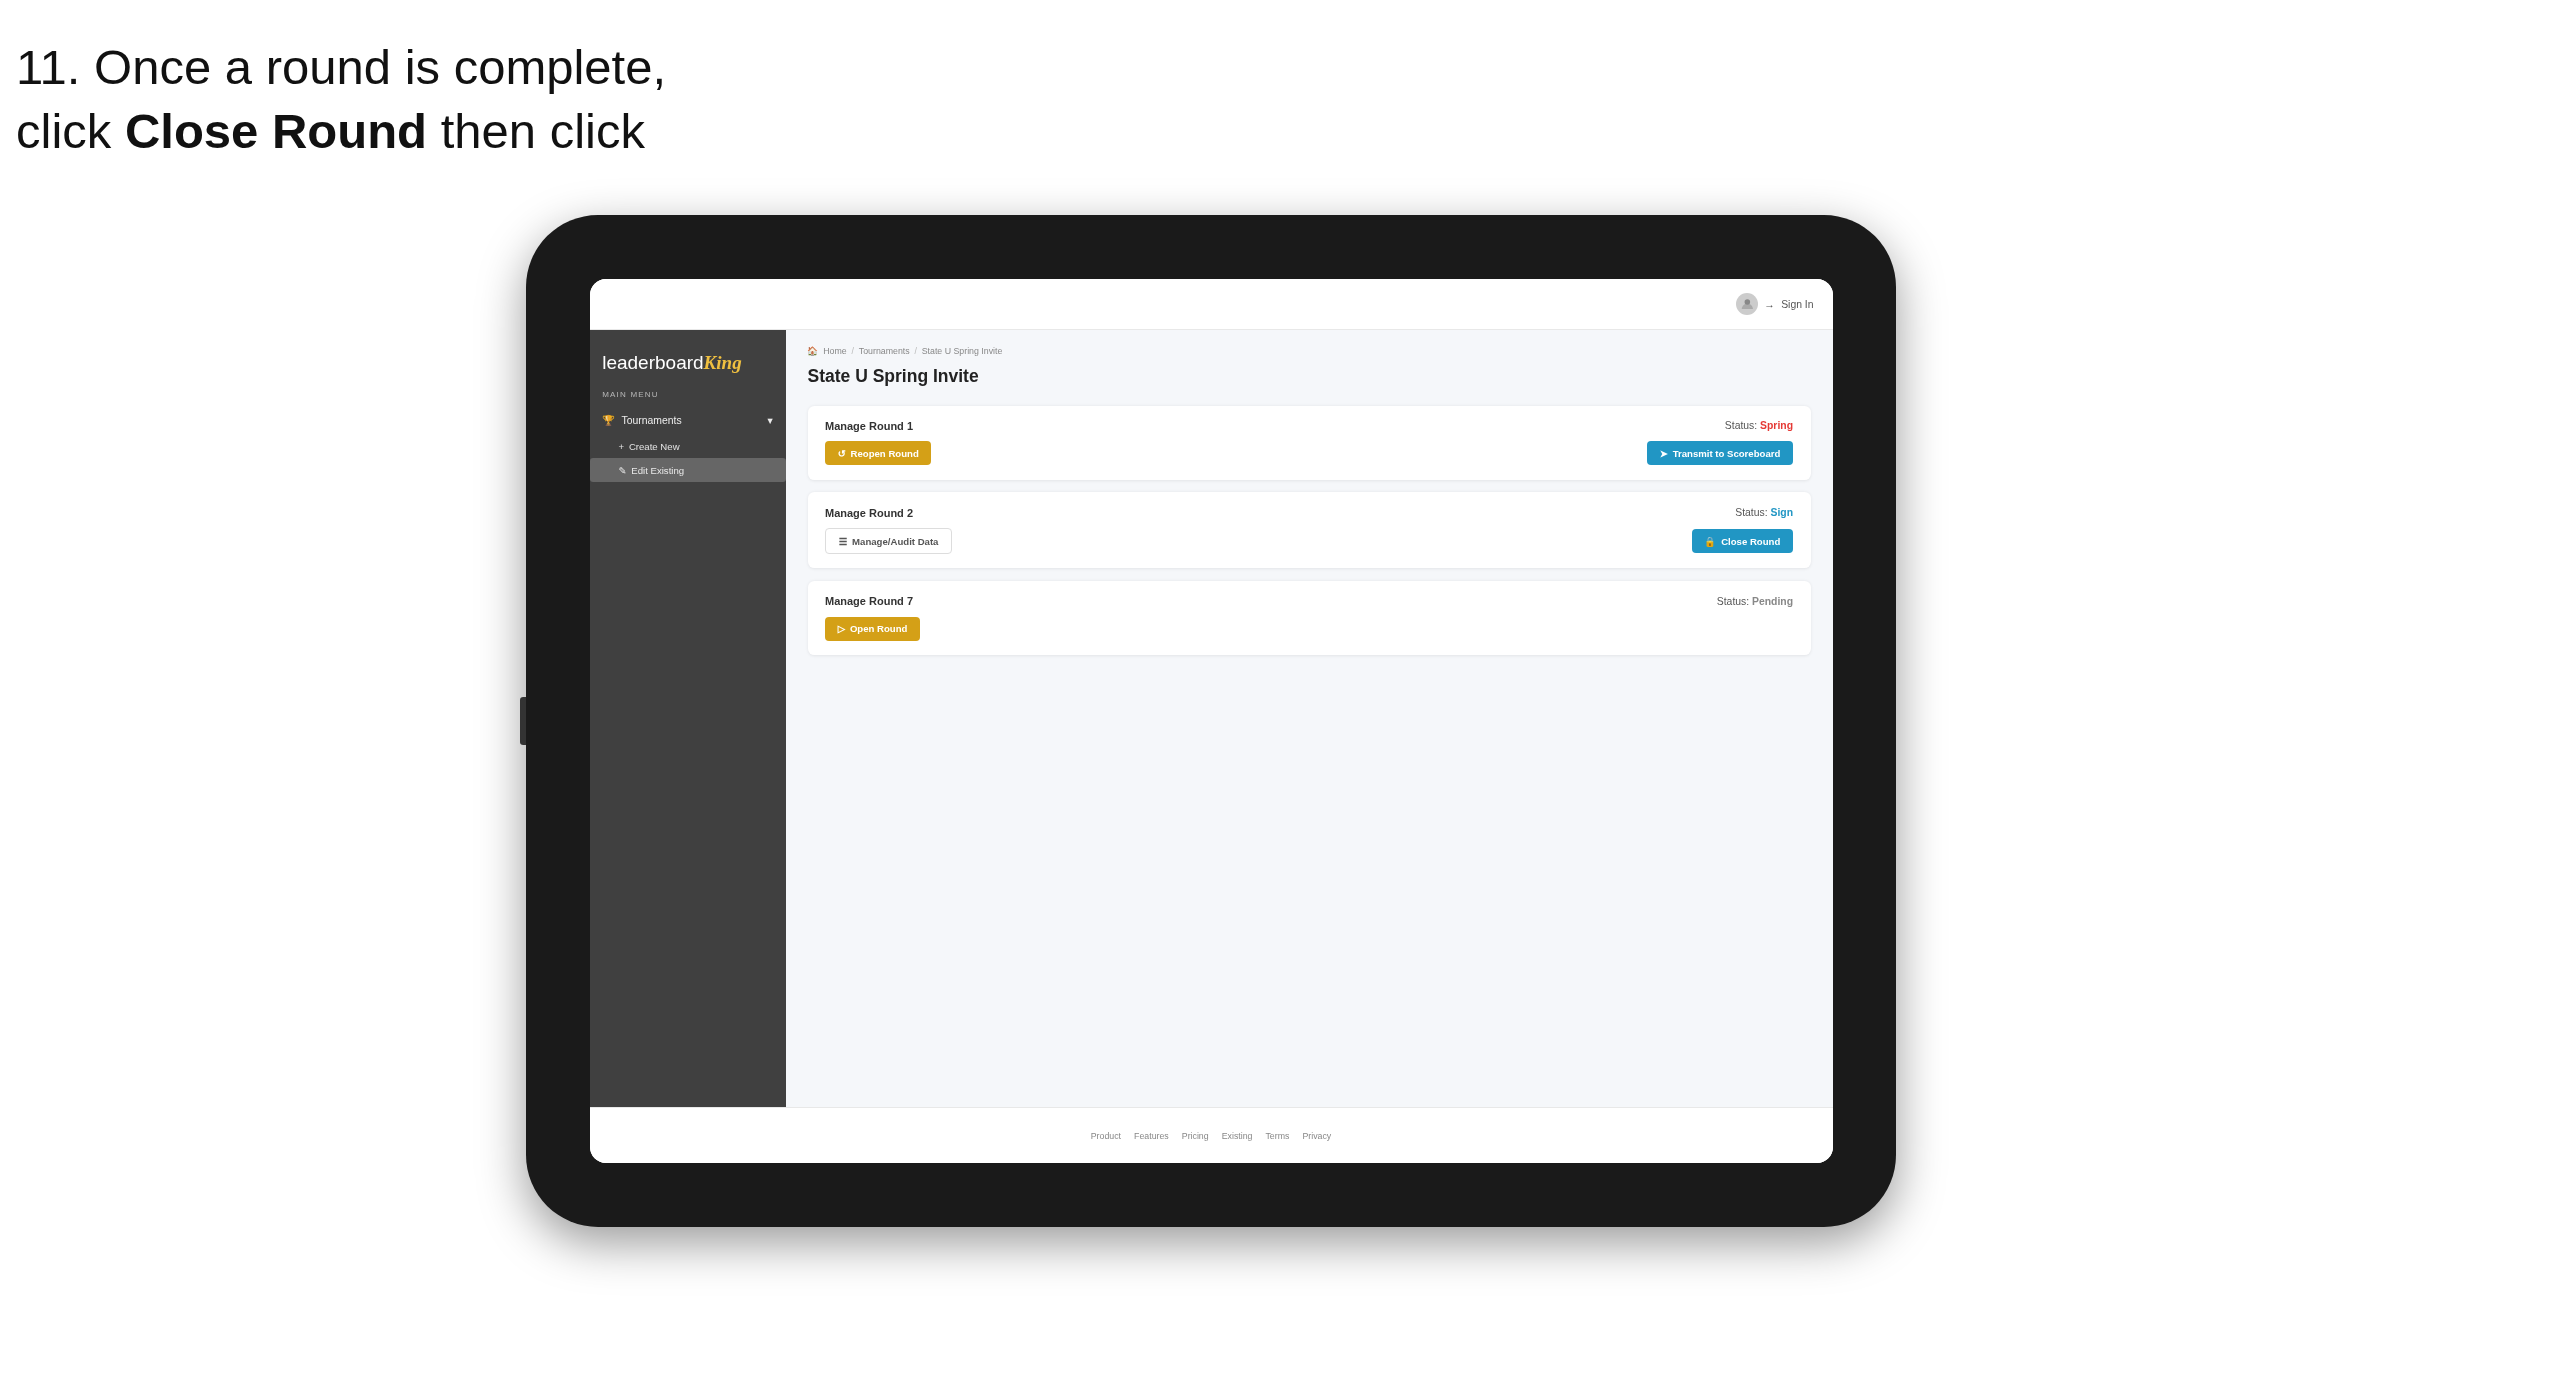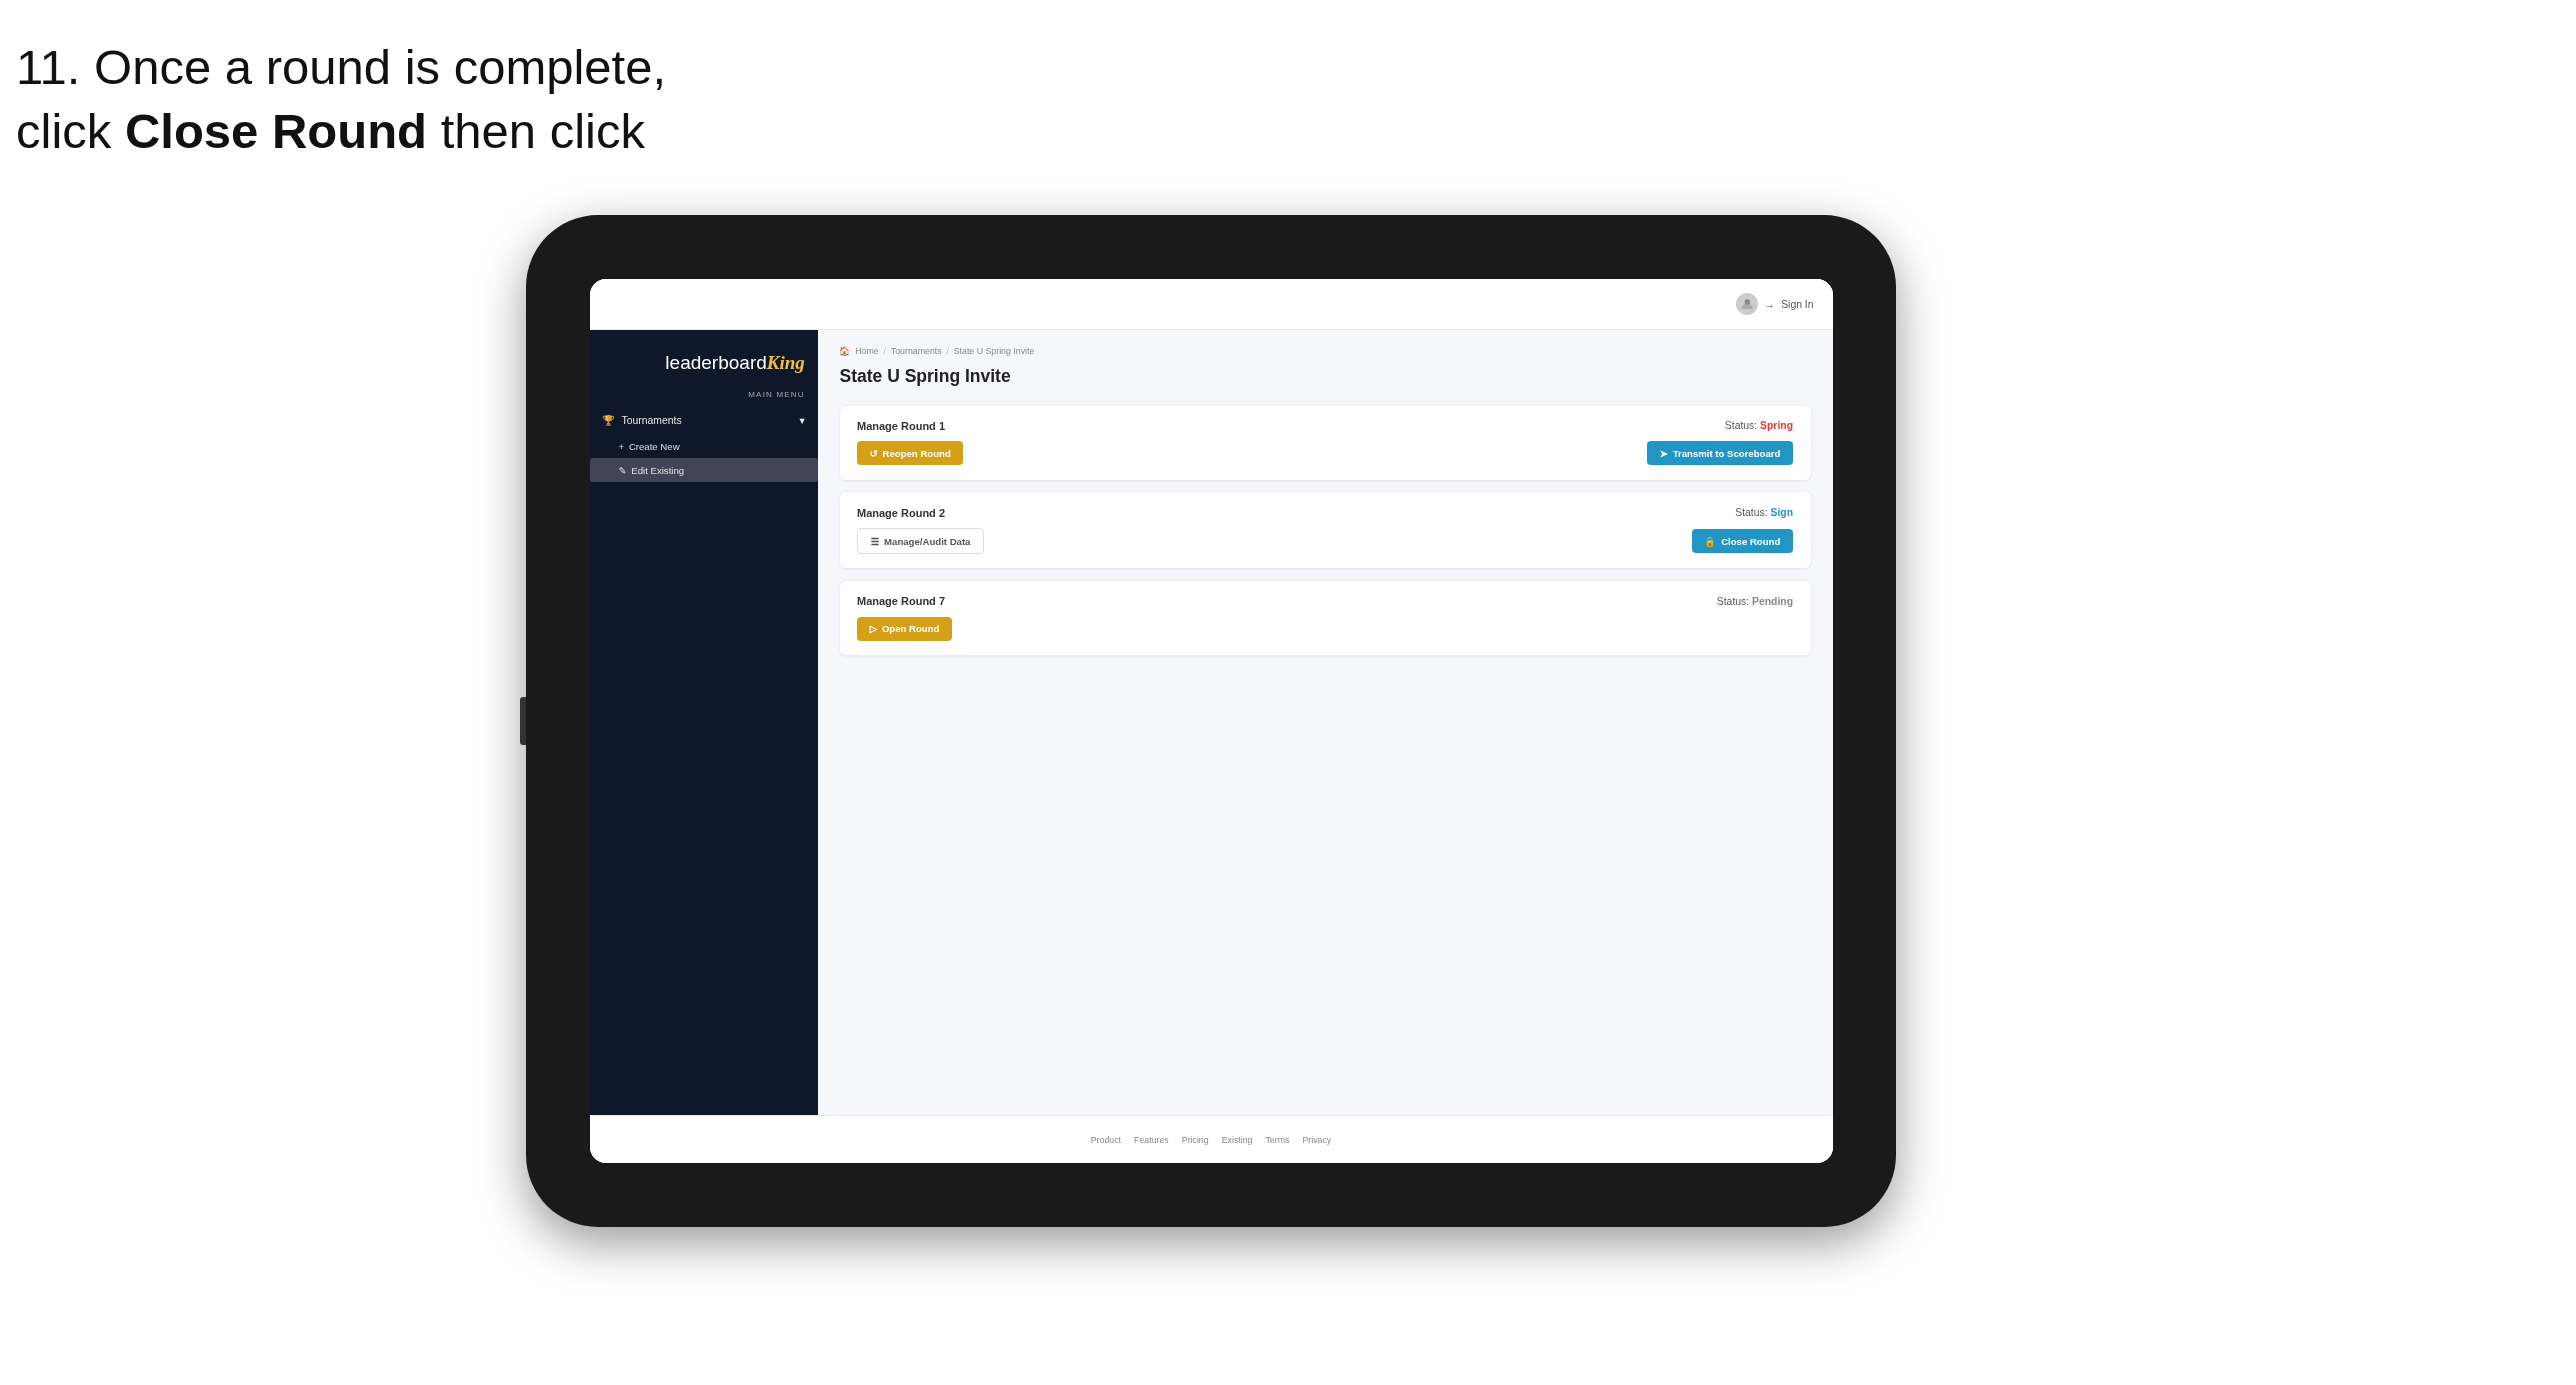--- a/index.html
+++ b/index.html
@@ -91,27 +91,26 @@
 
     
     .main-layout {
       display: flex;
       flex: 1;
       overflow: hidden;
     }
 
     
     .sidebar {
-      width: 228px;
-      background: #0f172a;
+      width: 196px;
+      background: #404040;
       display: flex;
       flex-direction: column;
       padding-top: 12.7px;
       flex-shrink: 0;
-      text-align: right;
     }
 
     .sidebar-logo {
       padding: 9.6px 12.7px 16px;
     }
 
     .logo-text {
       font-size: 19px;
       color: #ffffff;
       font-weight: 300;
@@ -267,21 +266,21 @@
     .btn-outline {
       background: #ffffff;
       color: #555;
       border: 0.8px solid #ddd;
     }
 
     
     .footer {
       background: #ffffff;
       border-top: 0.8px solid #e8e8e8;
-      height: 48px;
+      height: 56px;
       display: flex;
       align-items: center;
       justify-content: center;
       gap: 13px;
     }
 
     .footer-link {
       font-size: 8.8px;
       color: #888;
       text-decoration: none;

